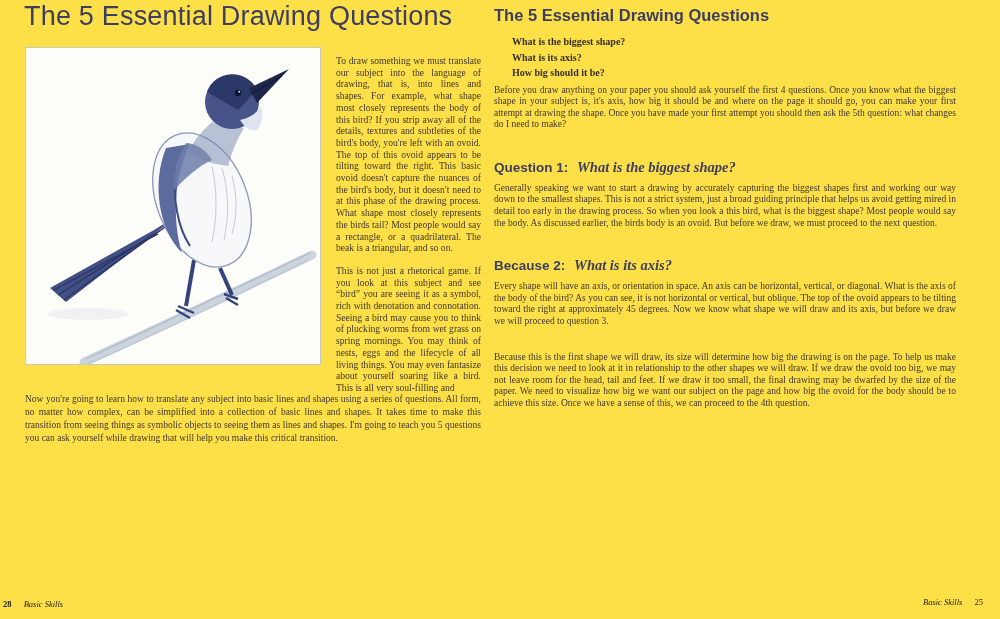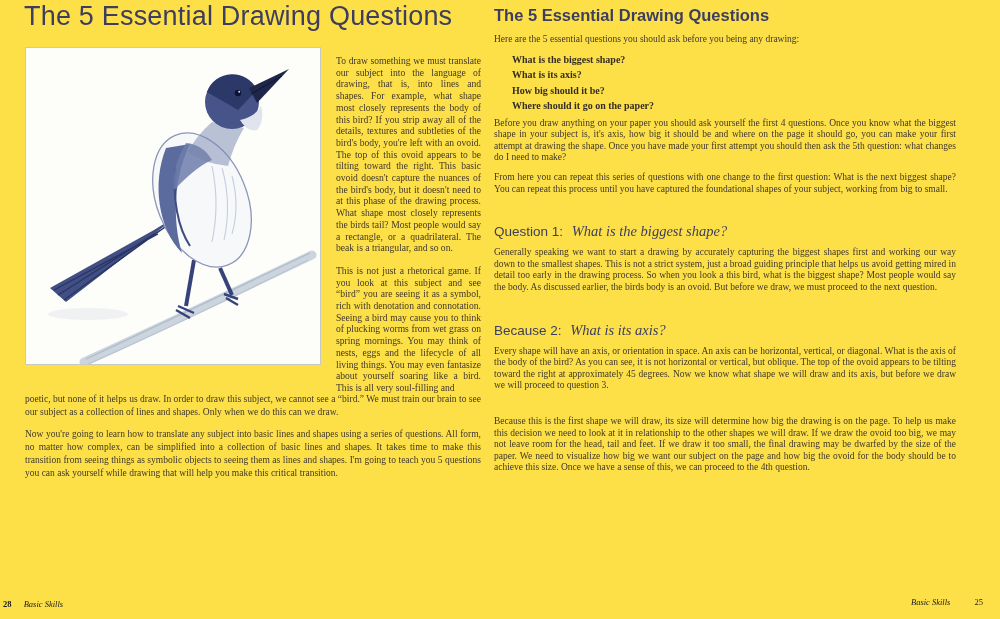--- a/index.html
+++ b/index.html
@@ -47,34 +47,34 @@
   .rp p.body {
     font-size:9.5px; line-height:11.6px; text-align:justify; margin-bottom:8px;
   }
   .rp p.intro { margin-bottom:6px; }
   ul.qlist { list-style:none; margin:0 0 4px 18px; }
   ul.qlist li {
     font-size:10px; font-weight:bold; line-height:15.5px; color:#342d26;
   }
   .qsection { margin-top:24px; }
   .qsection h3 {
-    font-weight:normal; margin-bottom:6px; white-space:nowrap;
+    font-weight:bold; margin-bottom:6px; white-space:nowrap;
   }
   .qsection h3 .qlabel {
     font-family:"Liberation Sans", sans-serif; font-size:13.5px; color:#3d3d60;
   }
   .qsection h3 .qtext {
     font-family:"Liberation Serif", serif; font-style:italic;
     font-size:14.5px; color:#3d3d60; margin-left:4px;
   }
   .footer-r {
     position:absolute; right:17px; top:597px; font-size:8.5px; color:#1c1c1c;
     text-align:right;
   }
-  .footer-r .pnum { font-weight:normal; margin-left:22px;text-align:center; }
+  .footer-r .pnum { font-weight:normal; margin-left:10px;text-align:center; }
 </style>
 </head>
 <body>
 
 <div class="spread">
 
   <h1 class="lp-title">The 5 Essential Drawing Questions</h1>
 
   <div class="figure">
     <svg viewBox="0 0 294 316" xmlns="http://www.w3.org/2000/svg" aria-hidden="true">
@@ -114,43 +114,39 @@
       <circle cx="213.2" cy="43.8" r="1" fill="#d8dde9"></circle>
     </svg>
   </div>
 
   <div class="col">
     <p>To draw something we must translate our subject into the language of drawing, that is, into lines and shapes. For example, what shape most closely represents the body of this bird? If you strip away all of the details, textures and subtleties of the bird's body, you're left with an ovoid. The top of this ovoid appears to be tilting toward the right. This basic ovoid doesn't capture the nuances of the bird's body, but it doesn't need to at this phase of the drawing process. What shape most closely represents the birds tail? Most people would say a rectangle, or a quadrilateral. The beak is a triangular, and so on.</p>
     <p>This is not just a rhetorical game. If you look at this subject and see “bird” you are seeing it as a symbol, rich with denotation and connotation. Seeing a bird may cause you to think of plucking worms from wet grass on spring mornings.  You may think of nests, eggs and the lifecycle of all living things. You may even fantasize about yourself soaring like a bird. This is all very soul-filling and</p>
   </div>
 
   <div class="fullw">
-    <p>poetic, but none of it helps us draw. In order to draw this subject, we cannot see a “bird.” We must train our brain to see our subject as a collection of lines and shapes. Only when we do this can we draw.</p>
     <p>Now you're going to learn how to translate any subject into basic lines and shapes using a series of questions. All form, no matter how complex, can be simplified into a collection of basic lines and shapes. It takes time to make this transition from seeing things as symbolic objects to seeing them as lines and shapes. I'm going to teach you 5 questions you can ask yourself while drawing that will help you make this critical transition.</p>
   </div>
 
   <div class="footer-l">
     <span class="pnum">28</span>
     <span class="sect">Basic Skills</span>
   </div>
 
   <div class="rp">
     <h2 class="rp-title">The 5 Essential Drawing Questions</h2>
 
-    <p class="body intro">Here are the 5 essential questions you should ask before you being any drawing:</p>
 
     <ul class="qlist">
       <li>What is the biggest shape?</li>
       <li>What is its axis?</li>
       <li>How big should it be?</li>
-      <li>Where should it go on the paper?</li>
     </ul>
 
     <p class="body">Before you draw anything on your paper you should ask yourself the first 4 questions. Once you know what the biggest shape in your subject is, it's axis, how big it should be and where on the page it should go, you can make your first attempt at drawing the shape. Once you have made your first attempt you should then ask the 5th question: what changes do I need to make?</p>
-    <p class="body">From here you can repeat this series of questions with one change to the first question: What is the next biggest shape? You can repeat this process until you have captured the foundational shapes of your subject,  working from big to small.</p>
 
     <div class="qsection">
       <h3>
         <span class="qlabel">Question 1:</span>
         <em class="qtext">What is the biggest shape?</em>
       </h3>
       <p class="body">Generally speaking we want to start a drawing by accurately capturing the biggest shapes first and working our way down to the smallest shapes. This is not a strict system, just a broad guiding principle that helps us avoid getting mired in detail too early in the drawing process. So when you look a this bird, what is the biggest shape? Most people would say the body. As discussed earlier, the birds body is an ovoid. But before we draw, we must proceed to the next question.</p>
     </div>
 
     <div class="qsection">

